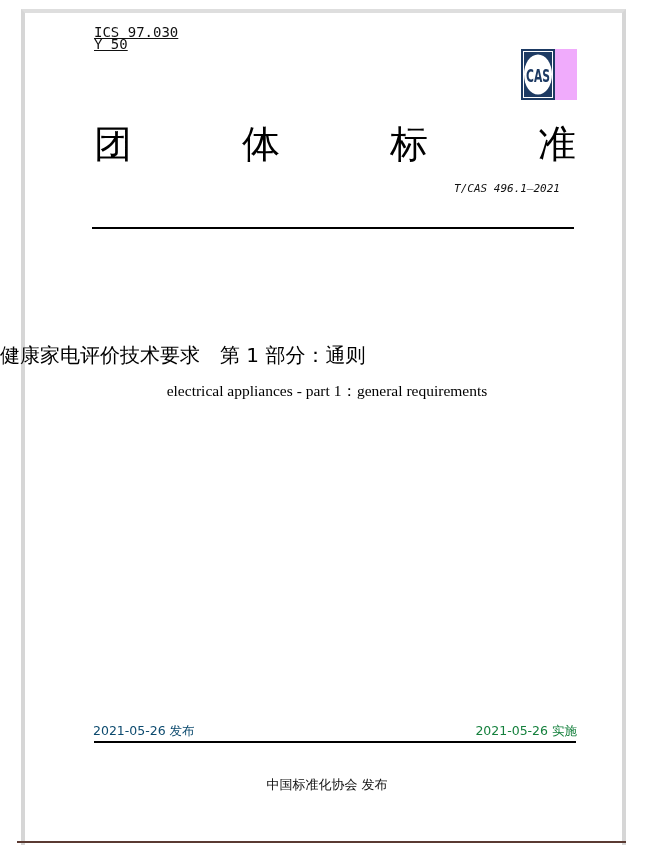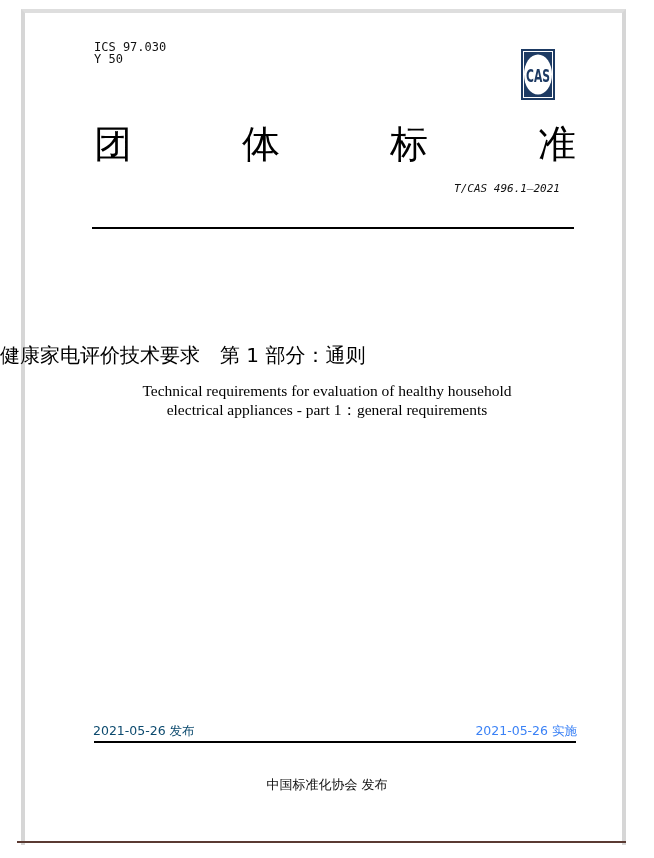--- a/index.html
+++ b/index.html
@@ -29,34 +29,35 @@
       position: absolute;
       left: 17px;
       top: 841px;
       width: 609px;
       height: 2px;
       background: #5a3a32;
     }
     .ics {
       position: absolute;
       left: 94px;
-      top: 41px;
+      top: 26px;
       font-family: "DejaVu Sans Mono", monospace;
-      font-size: 12px;
+      font-size: 14px;
       line-height: 12px;
       color: #111;
       letter-spacing: 0px;
+      text-decoration: underline;
     }
     .logo {
       position: absolute;
       left: 521px;
       top: 49px;
-      width: 34px;
+      width: 56px;
       height: 51px;
-      background: #eab308;
+      background: #f0abfc;
     }
     .logo svg { display: block; }
     .title-row {
       position: absolute;
       left: 94px;
       top: 122px;
       width: 482px;
       height: 44px;
       display: flex;
       justify-content: space-between;
@@ -114,21 +115,21 @@
       font-family: "DejaVu Sans", sans-serif;
       font-size: 12.5px;
       color: #0c4a6e;
     }
     .date-implement {
       position: absolute;
       right: 77px;
       top: 723px;
       font-family: "DejaVu Sans", sans-serif;
       font-size: 12.5px;
-      color: #3b82f6;
+      color: #15803d;
     }
     .hr-bottom {
       position: absolute;
       left: 94px;
       top: 741px;
       width: 482px;
       height: 2px;
       background: #000;
     }
     .publisher {
@@ -169,21 +170,20 @@
   <span class="title-char">准</span>
 </div>
 
 <div class="std-number">T/CAS 496.1—2021</div>
 
 <div class="hr-top"></div>
 
 <div class="cn-title">健康家电评价技术要求　第 1 部分：通则</div>
 
 <div class="en-title">
-  <div>Technical requirements for evaluation of healthy household</div>
   <div>electrical appliances - part 1：general requirements</div>
 </div>
 
 <div class="date-publish">2021-05-26 发布</div>
 <div class="date-implement">2021-05-26 实施</div>
 
 <div class="hr-bottom"></div>
 
 <div class="publisher">中国标准化协会 发布</div>
 

